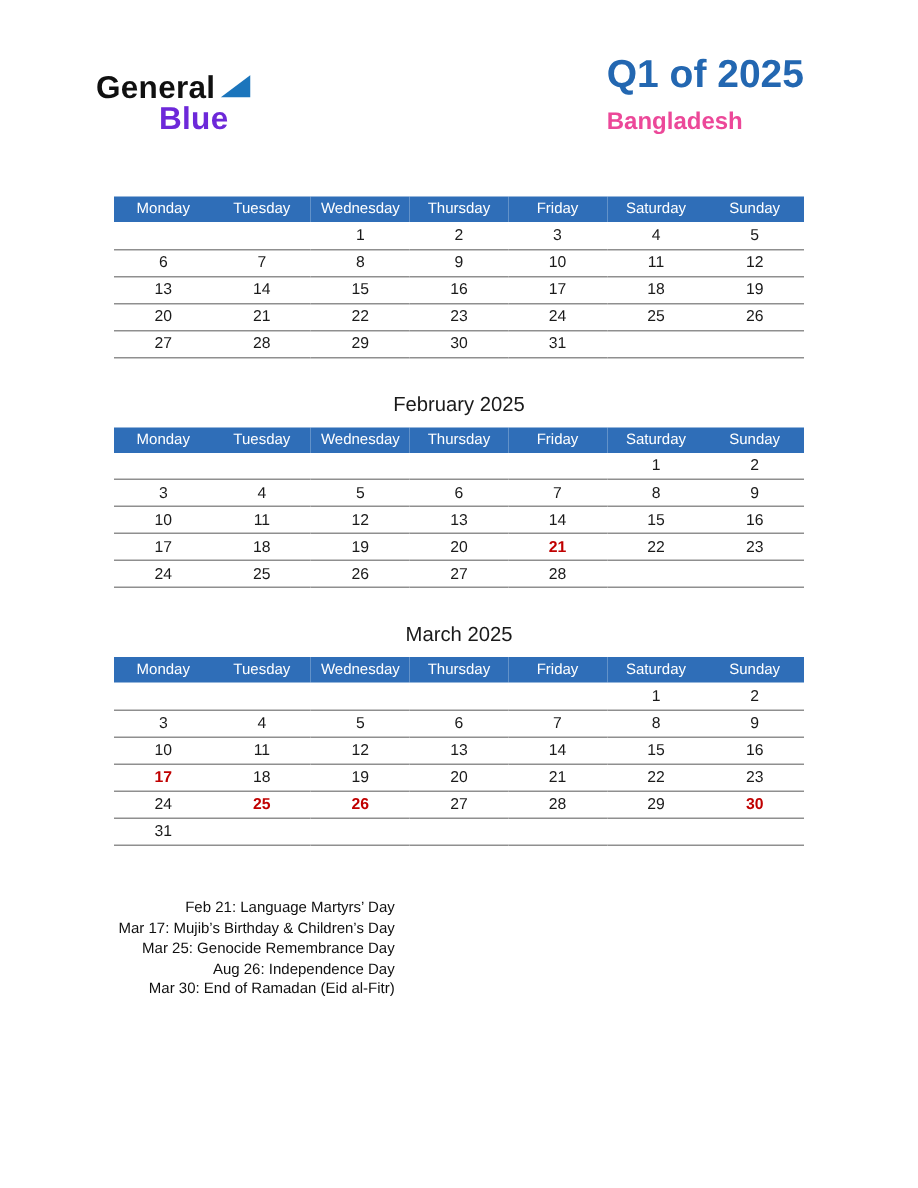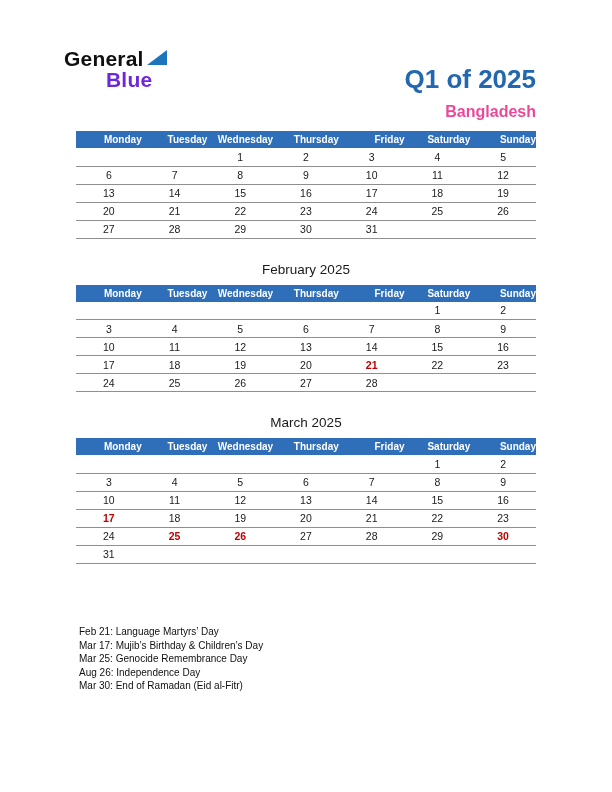--- a/index.html
+++ b/index.html
@@ -28,56 +28,56 @@
   .logo-blue {
     font-size: 21px;
     font-weight: 700;
     color: #6d28d9;
     margin-left: 42px;
     margin-top: 0px;
     letter-spacing: 0.2px;
   }
 
   
-  .title-block { position: absolute; right: 76px; top: 64px; text-align: right; }
+  .title-block { position: absolute; right: 76px; top: 34px; }
   .q-title { font-size: 26px; font-weight: 700; color: #2367b1; }
   .country { font-size: 16px; font-weight: 700; color: #ec4899; margin-top: 8px; }
 
   
   .months { position: absolute; left: 76px; top: 131px; width: 460px; }
   .month { margin-bottom: 23px; }
   .month-title {
     text-align: center;
     font-size: 13.5px;
     font-weight: 400;
     color: #1a1a1a;
     margin-bottom: 8px;
   }
   table { width: 100%; border-collapse: collapse; table-layout: fixed; }
   thead th {
     background: #2f6eb8;
     color: #ffffff;
     font-size: 10px;
-    font-weight: 700;
+    font-weight: 400;
     height: 17px;
-    text-align: right;
+    text-align: center;
     vertical-align: middle;
   }
   tbody td {
     height: 18px;
     text-align: center;
     vertical-align: middle;
     font-size: 10.5px;
     color: #1a1a1a;
     border-bottom: 1px solid #8f8f8f;
   }
   tbody td.red { color: #c00000; font-weight: 700; }
 
   
-  .notes { position: absolute; left: 79px; top: 625px; }
+  .notes { position: absolute; left: 79px; top: 599px; text-align: right; }
   .note-line { font-size: 10px; line-height: 13.5px; color: #101010; }
 </style>
 </head>
 <body>
 
 <div class="page">
 
   <div class="logo">
     <div class="logo-line1">
       <span class="logo-general">General</span>

